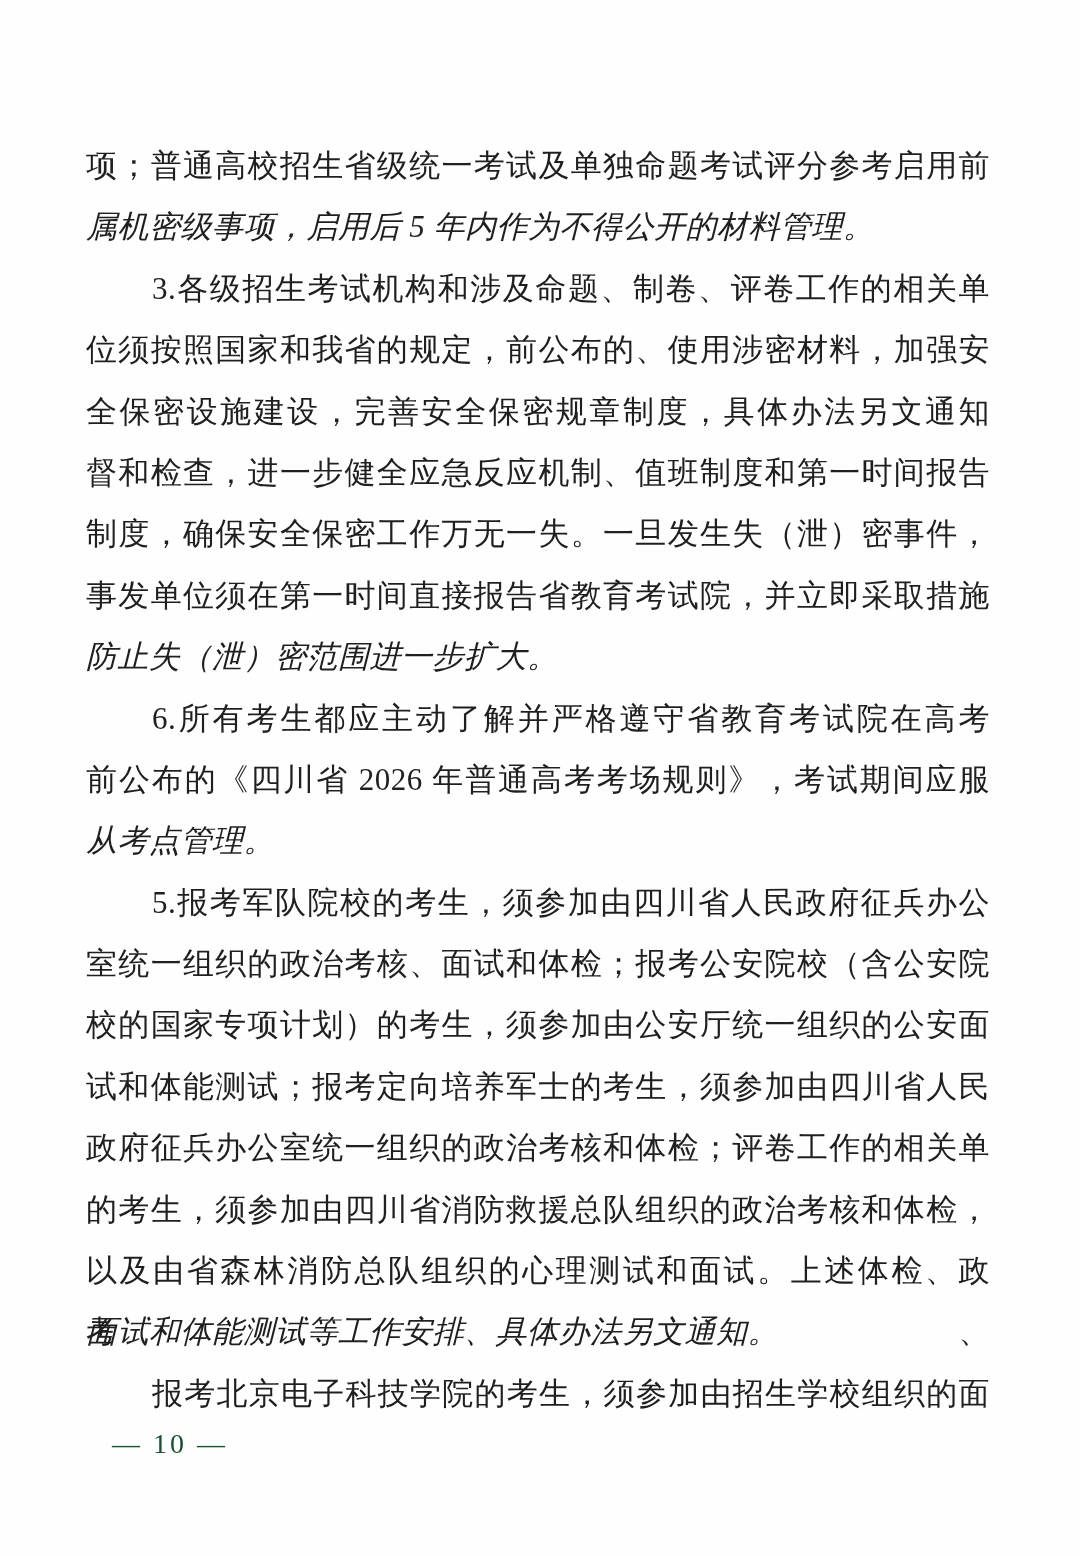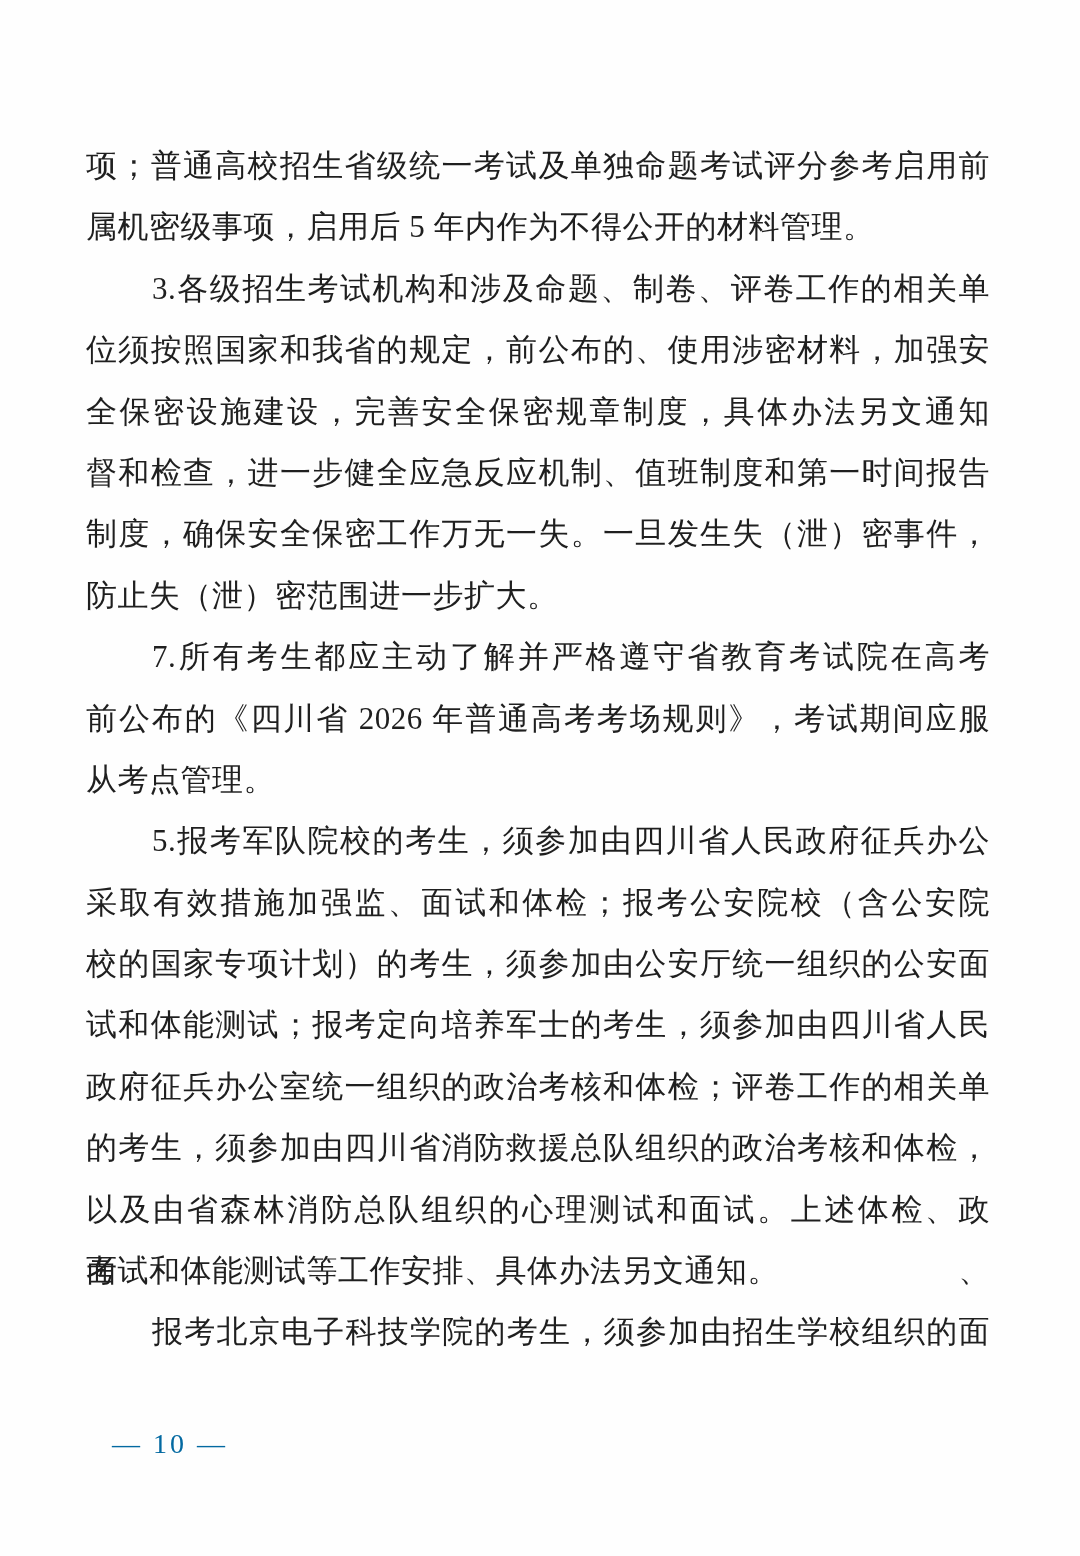--- a/index.html
+++ b/index.html
@@ -40,62 +40,64 @@
     letter-spacing: 0.5px;
     text-align: justify;
     text-align-last: justify;
     text-justify: inter-character;
     white-space: normal;
     overflow: visible;
   }
   .line.short {
     text-align: center;
     text-align-last: left;
+    font-style: italic;
   }
   .line.indent {
     text-indent: 66px;
   }
   .footer {
     position: absolute;
     left: 112px;
     top: 1428px;
     font-size: 28px;
     letter-spacing: 3px;
-    color: #0369a1;
+    color: #14532d;
   }
 </style>
 </head>
 <body>
 
 <div class="page">
   <div class="text-block">
 
     <div class="para">
       <div class="line">项；普通高校招生省级统一考试及单独命题考试评分参考启用前</div>
       <div class="line short">属机密级事项，启用后 5 年内作为不得公开的材料管理。</div>
     </div>
 
     <div class="para">
       <div class="line indent">3.各级招生考试机构和涉及命题、制卷、评卷工作的相关单</div>
       <div class="line">位须按照国家和我省的规定，前公布的、使用涉密材料，加强安</div>
       <div class="line">全保密设施建设，完善安全保密规章制度，具体办法另文通知</div>
       <div class="line">督和检查，进一步健全应急反应机制、值班制度和第一时间报告</div>
       <div class="line">制度，确保安全保密工作万无一失。一旦发生失（泄）密事件，</div>
+      <div class="line">事发单位须在第一时间直接报告省教育考试院，并立即采取措施</div>
       <div class="line short">防止失（泄）密范围进一步扩大。</div>
     </div>
 
     <div class="para">
-      <div class="line indent">7.所有考生都应主动了解并严格遵守省教育考试院在高考</div>
+      <div class="line indent">6.所有考生都应主动了解并严格遵守省教育考试院在高考</div>
       <div class="line">前公布的《四川省 2026 年普通高考考场规则》，考试期间应服</div>
       <div class="line short">从考点管理。</div>
     </div>
 
     <div class="para">
       <div class="line indent">5.报考军队院校的考生，须参加由四川省人民政府征兵办公</div>
-      <div class="line">采取有效措施加强监、面试和体检；报考公安院校（含公安院</div>
+      <div class="line">室统一组织的政治考核、面试和体检；报考公安院校（含公安院</div>
       <div class="line">校的国家专项计划）的考生，须参加由公安厅统一组织的公安面</div>
       <div class="line">试和体能测试；报考定向培养军士的考生，须参加由四川省人民</div>
       <div class="line">政府征兵办公室统一组织的政治考核和体检；评卷工作的相关单</div>
       <div class="line">的考生，须参加由四川省消防救援总队组织的政治考核和体检，</div>
       <div class="line">以及由省森林消防总队组织的心理测试和面试。上述体检、政考、</div>
       <div class="line short">面试和体能测试等工作安排、具体办法另文通知。</div>
     </div>
 
     <div class="para">
       <div class="line indent">报考北京电子科技学院的考生，须参加由招生学校组织的面</div>

